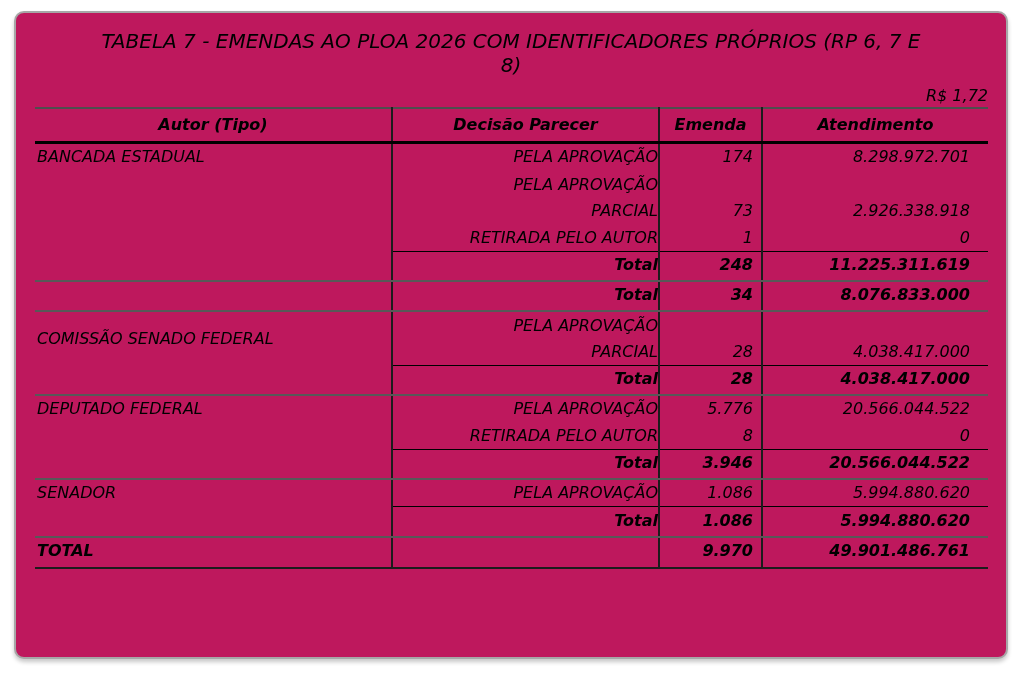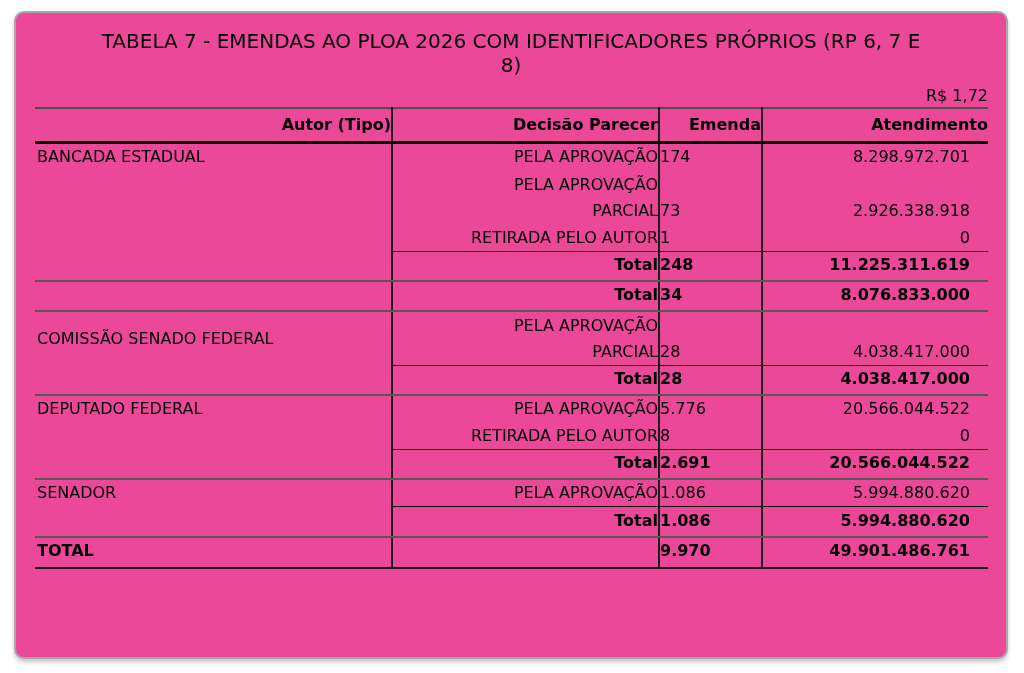--- a/index.html
+++ b/index.html
@@ -12,26 +12,27 @@
     color: #000000;
     -webkit-font-smoothing: antialiased;
   }
   .card {
     position: absolute;
     left: 14px;
     top: 11px;
     width: 994px;
     height: 648px;
     box-sizing: border-box;
-    background: #ec4899;
+    background: #be185d;
     border: 2px solid #a7a7a7;
     border-radius: 10px;
     box-shadow: 0 3px 4px rgba(0,0,0,0.22);
     padding: 14px 19px 0 19px;
     overflow: hidden;
+    font-style: italic;
   }
   .title {
     text-align: center;
     font-size: 20px;
     line-height: 24px;
     white-space: pre-line;
     margin: 2px 0 0 0;
   }
   .currency-note {
     width: 953px;
@@ -47,42 +48,42 @@
     width: 953px;
   }
   col.c1 { width: 357px; }
   col.c2 { width: 267px; }
   col.c3 { width: 103px; }
   col.c4 { width: 226px; }
 
   th {
     font-size: 16px;
     font-weight: bold;
-    text-align: right;
+    text-align: center;
     height: 29px;
     padding: 1px 0 2px 0;
     border-top: 2px solid #4e4e4e;
     border-bottom: 3px solid #000000;
   }
   td {
     font-size: 16px;
     line-height: 26px;
     vertical-align: bottom;
     padding: 0;
     white-space: pre-line;
     overflow: hidden;
     margin-top: 36px;
   }
   
   .vr { border-right: 2px solid #1c1c1c; }
 
   td.autor   { vertical-align: top; padding-left: 2px; text-align: left; }
   td.autor.v-mid { vertical-align: middle; }
   td.decisao { padding-left: 3px; text-align: right; }
-  td.emenda  { padding-right: 24px; }
+  td.emenda  { text-align: right; padding-right: 8px; }
   td.atend   { text-align: right; padding-right: 18px; }
 
   tr.r1 { height: 27px; }
   tr.r2 { height: 54px; }
 
   
   tr.pre-total td.b { border-bottom: 1px solid #000000; }
 
   
   tr.total-row { height: 30px; }
@@ -182,21 +183,21 @@
       </tr>
       <tr class="r1 pre-total">
         <td class="autor vr"></td>
         <td class="decisao vr b">RETIRADA PELO AUTOR</td>
         <td class="emenda vr b">8</td>
         <td class="atend b">0</td>
       </tr>
       <tr class="total-row">
         <td class="autor vr"></td>
         <td class="decisao vr">Total</td>
-        <td class="emenda vr">2.691</td>
+        <td class="emenda vr">3.946</td>
         <td class="atend">20.566.044.522</td>
       </tr>
 
       <tr class="r1 pre-total">
         <td class="autor vr">SENADOR</td>
         <td class="decisao vr b">PELA APROVAÇÃO</td>
         <td class="emenda vr b">1.086</td>
         <td class="atend b">5.994.880.620</td>
       </tr>
       <tr class="total-row">

